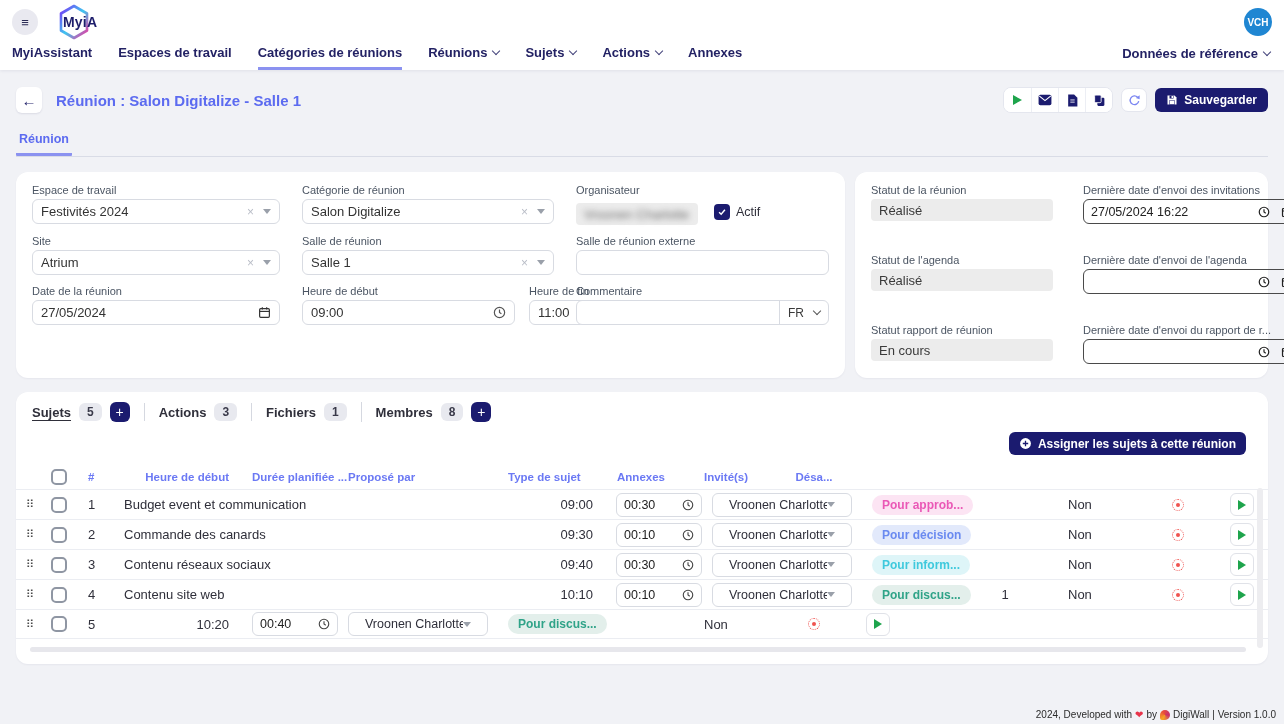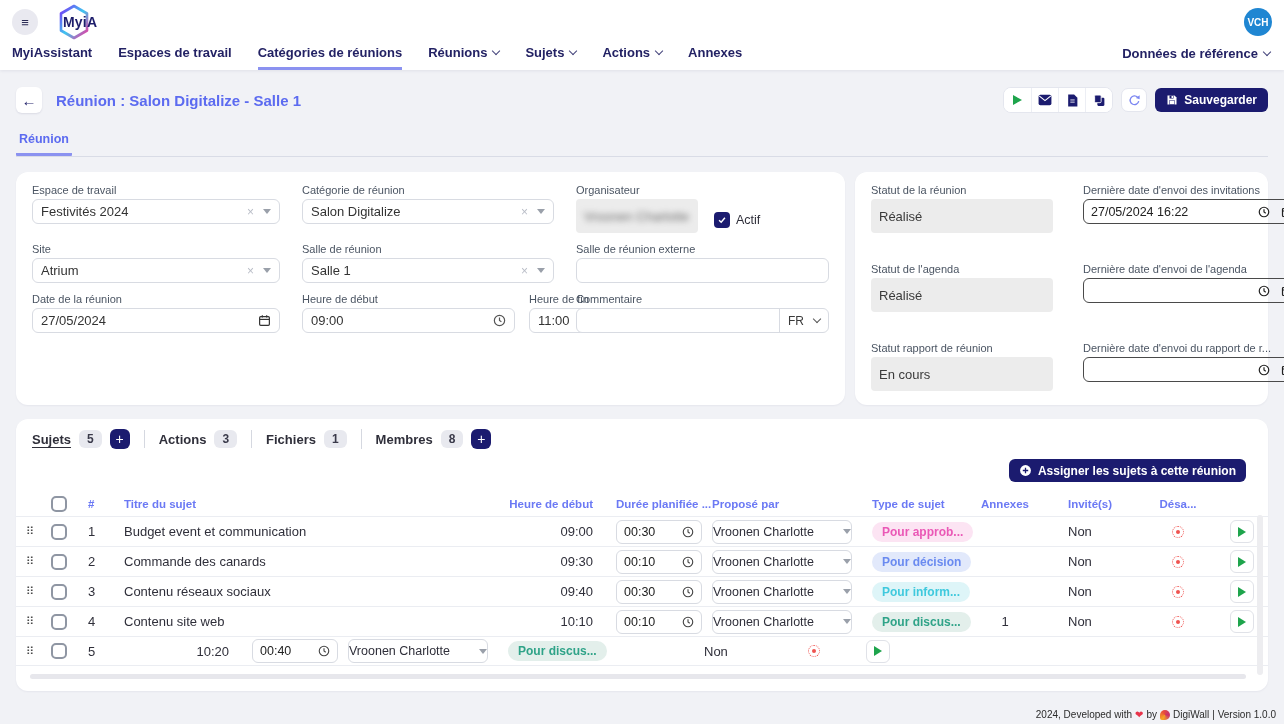--- a/index.html
+++ b/index.html
@@ -48,21 +48,21 @@
   .form-card { flex:1; padding:12px 16px 14px 16px; }
   .fgrid { display:grid; grid-template-columns:248px 252px 1fr; column-gap:22px; row-gap:10px; }
   .flabel { display:block; font-size:11px; color:#4b5563; margin-bottom:3px; line-height:12px; }
   .control { height:25px; border:1px solid #d8dbe2; border-radius:6px; background:#fff; display:flex; align-items:center; padding:0 8px; font-size:13px; color:#333; }
   .select { cursor:pointer; }
   .sel-value { flex:1; white-space:nowrap; overflow:hidden; }
   .sel-clear { color:#b9bdc7; font-size:12px; margin-right:9px; cursor:pointer; }
   .caret { width:0; height:0; border-left:4px solid transparent; border-right:4px solid transparent; border-top:5px solid #9aa0aa; display:inline-block; }
   .control input { border:none; outline:none; flex:1; font-size:13px; color:#333; font-family:inherit; background:transparent; min-width:0; }
   .icon-btn { background:none; border:none; color:#333; display:flex; align-items:center; padding:0; margin-left:6px; }
-  .disabled-input { height:34px; background:#ececec; border-radius:4px; display:flex; align-items:center; padding:0 8px; font-size:13px; color:#3a3a3a; }
+  .disabled-input { height:22px; background:#ececec; border-radius:4px; display:flex; align-items:center; padding:0 8px; font-size:13px; color:#3a3a3a; }
   .blurred { filter:blur(3px); color:#6a6a6a; }
   .org-row { display:flex; align-items:flex-end; gap:16px; }
   .org-field { width:122px; }
   .checkbox-group { display:flex; align-items:center; gap:6px; height:25px; margin-bottom:1px; cursor:pointer; }
   .cb-checked { width:16px; height:16px; background:#1b1b6f; border-radius:4px; display:flex; align-items:center; justify-content:center; }
   .cb-label { font-size:12.5px; color:#2f2f3a; }
   .times-row { display:flex; gap:14px; }
   .times-row .field { flex:1; }
   .lang-seg { display:flex; align-items:center; gap:4px; border-left:1px solid #d8dbe2; margin:0 -8px 0 8px; padding:0 8px; height:100%; color:#3a3a3a; font-size:12px; cursor:pointer; }
 
@@ -101,21 +101,21 @@
   .c-dis    { width:76px; display:flex; justify-content:center; }
   .c-play   { width:52px; display:flex; justify-content:center; }
   .thead .c-annex, .thead .c-dis { display:block; text-align:center; }
 
   .drag-handle { font-family:"DejaVu Sans", sans-serif; color:#4a4a4a; font-size:11px; cursor:grab; }
   .row-checkbox { width:16px; height:16px; border:2px solid #8f96a3; border-radius:5px; background:#fff; cursor:pointer; }
   .cell-text { font-size:13px; color:#2f2f3a; }
   .dur-input { height:24px; width:86px; border:1px solid #d8dbe2; border-radius:6px; display:flex; align-items:center; padding:0 7px; }
   .dur-input input { width:40px; border:none; outline:none; font-size:12.5px; color:#222; font-family:inherit; }
   .dur-input .icon-btn { margin-left:auto; color:#444; }
-  .row-select { height:24px; width:140px; border:1px solid #d8dbe2; border-radius:6px; display:flex; align-items:center; padding:0 0; font-size:12.5px; color:#2f2f3a; cursor:pointer; }
+  .row-select { height:24px; width:140px; border:1px solid #d8dbe2; border-radius:6px; display:flex; align-items:center; padding:0 16px; font-size:12.5px; color:#2f2f3a; cursor:pointer; }
   .row-select .sel-value { flex:1; }
   .type-badge { display:inline-block; border-radius:10px; padding:3px 10px; font-size:12px; font-weight:600; white-space:nowrap; }
   .record-icon { width:12px; height:12px; border:1.5px dotted #ef5350; border-radius:50%; position:relative; display:inline-block; cursor:pointer; }
   .record-icon::after { content:""; position:absolute; left:50%; top:50%; width:4px; height:4px; margin:-2px 0 0 -2px; background:#ef5350; border-radius:50%; }
   .row-play-btn { width:24px; height:23px; background:#fff; border:1px solid #e0e2e8; border-radius:6px; display:flex; align-items:center; justify-content:center; }
   .row-play-btn .play-tri { border-top-width:5px; border-bottom-width:5px; border-left-width:8px; }
 
   .vscroll { position:absolute; right:5px; top:96px; bottom:16px; width:6px; background:#ededf0; border-radius:3px; }
   .hscroll { height:5px; background:#e7e7ec; border-radius:3px; margin:8px 22px 0 14px; }
 
@@ -469,21 +469,20 @@
           <span>Assigner les sujets à cette réunion</span>
         </button>
       </div>
 
       <div class="thead">
         <div class="c-handle"></div>
         <div class="c-check">
             <span class="row-checkbox"></span>
           </div>
         <div class="c-num">#</div>
-        <div class="c-title">Titre du sujet</div>
         <div class="c-start">Heure de début</div>
         <div class="c-dur">Durée planifiée ...</div>
         <div class="c-prop">Proposé par</div>
         <div class="c-type">Type de sujet</div>
         <div class="c-annex">Annexes</div>
         <div class="c-inv">Invité(s)</div>
         <div class="c-dis">Désa...</div>
         <div class="c-play"></div>
       </div>
 

